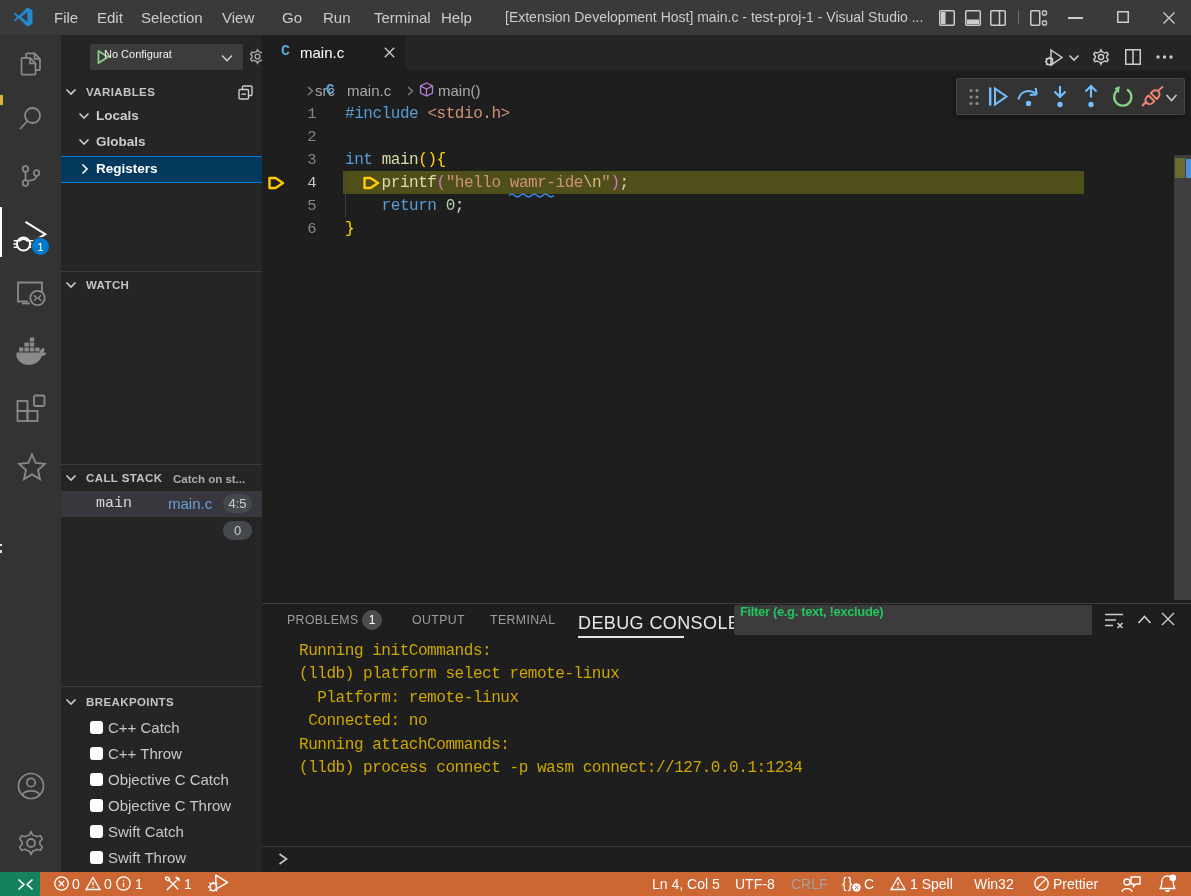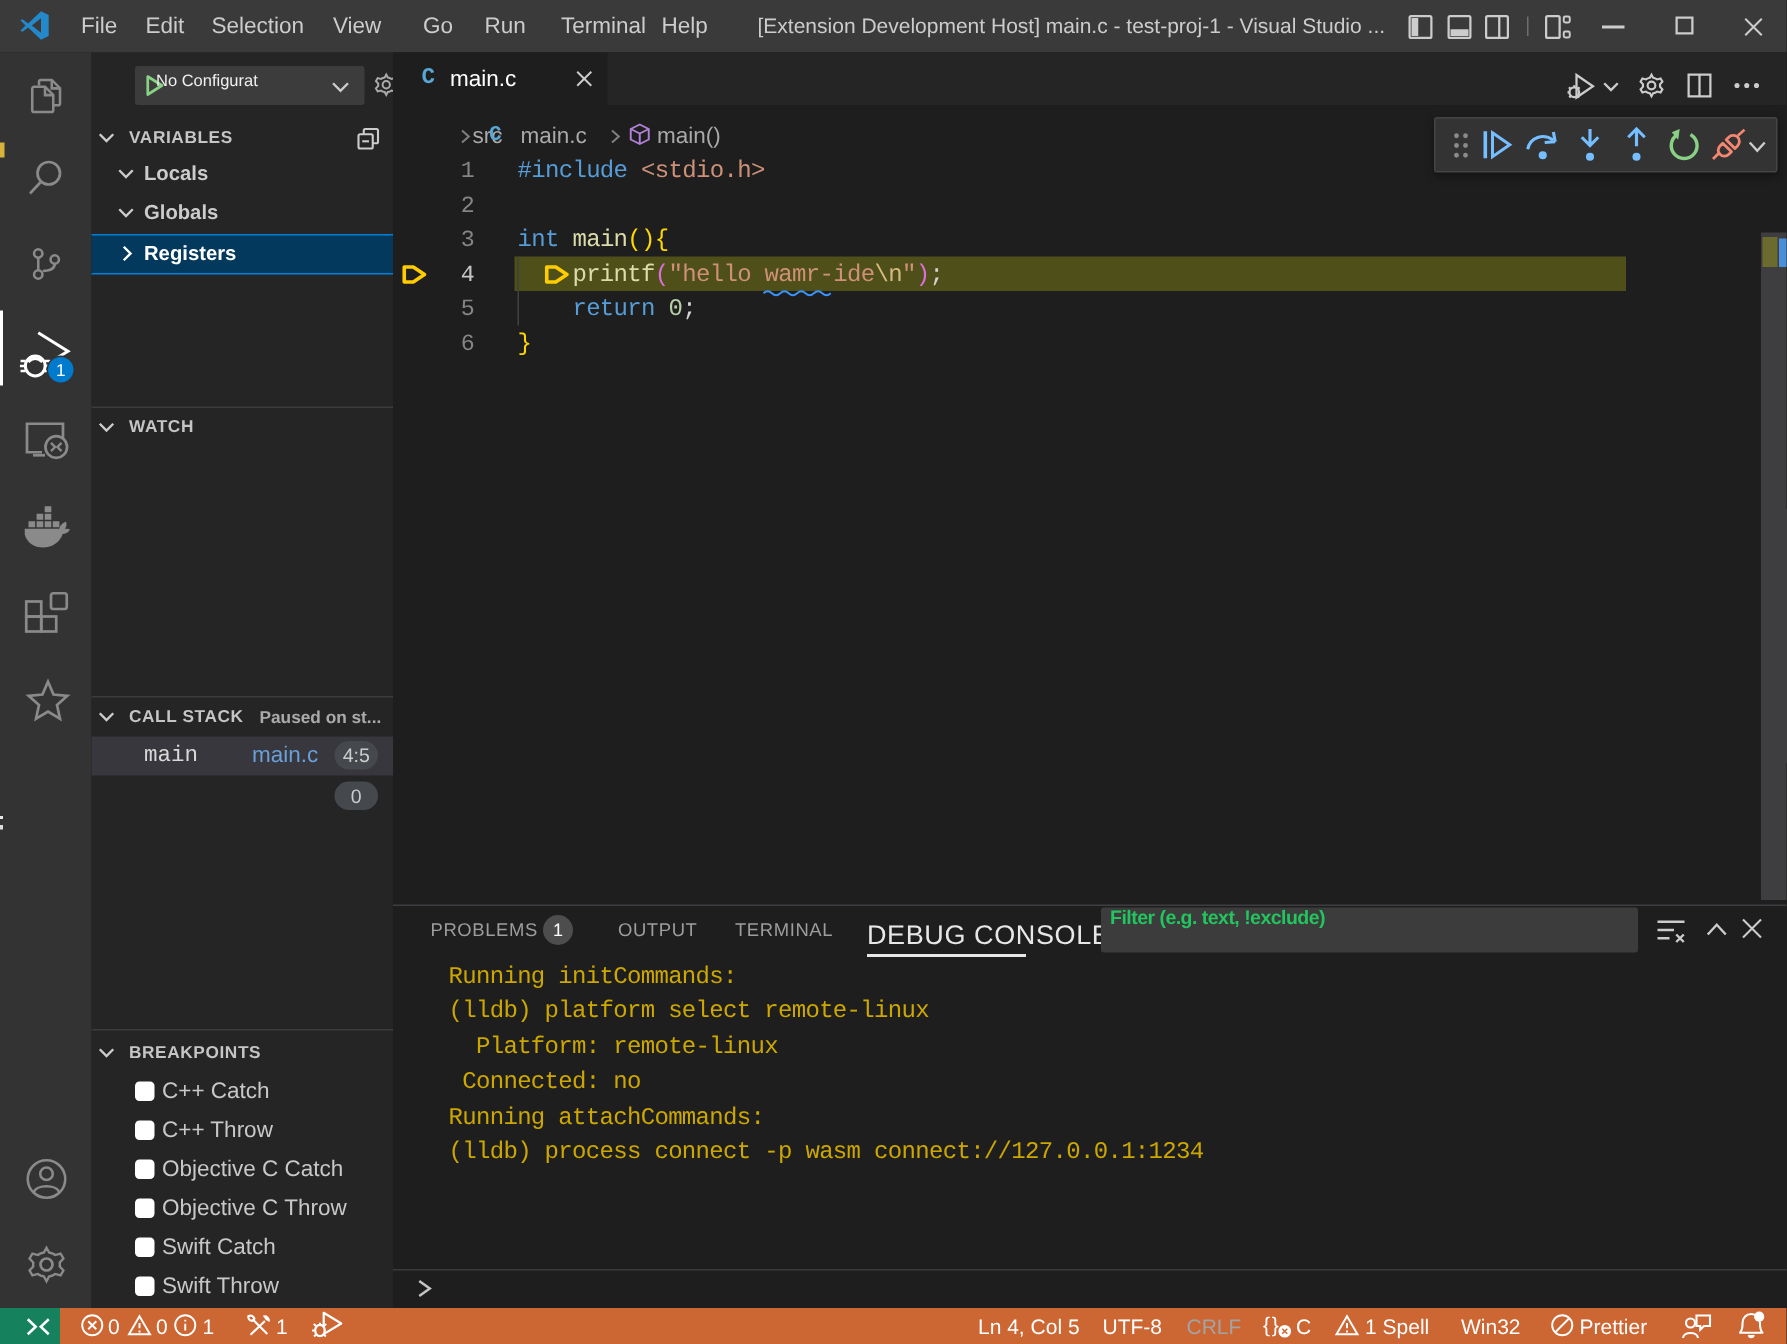--- a/index.html
+++ b/index.html
@@ -198,21 +198,21 @@
 <svg class="abs" style="left:65px;top:279px" width="12" height="12" viewBox="0 0 12 12">
     <path d="M1.5 3.5 L6 8 L10.5 3.5" class="chev"></path>
   </svg>
 <span class="sechead" style="left:86px;top:279px;">WATCH</span>
 
 <div class="abs" style="left:61px;top:464px;width:201px;height:1px;background:#3c3c3c;"></div>
 <svg class="abs" style="left:65px;top:472px" width="12" height="12" viewBox="0 0 12 12">
     <path d="M1.5 3.5 L6 8 L10.5 3.5" class="chev"></path>
   </svg>
 <span class="sechead" style="left:86px;top:472px;">CALL STACK</span>
-<span class="abs" style="left:173px;top:473px;color:#cccccc;opacity:0.8;font-size:11.5px;font-weight:700;">Paused on st...</span>
+<span class="abs" style="left:173px;top:473px;color:#cccccc;opacity:0.8;font-size:11.5px;font-weight:700;">Catch on st...</span>
 <div class="abs" style="left:61px;top:491px;width:201px;height:26px;background:#37373d;"></div>
 <span class="abs mono" style="left:96px;top:495px;color:#d8d8d8;font-size:15px;">main</span>
 <span class="abs" style="left:168px;top:495px;color:#6a9fd8;font-size:15px;">main.c</span>
 <div class="abs" style="left:223px;top:494px;width:29px;height:19px;background:#45494e;border-radius:10px;color:#cccccc;font-size:13px;text-align:center;line-height:19px;">4:5</div>
 <div class="abs" style="left:223px;top:521px;width:29px;height:19px;background:#45494e;border-radius:10px;color:#cccccc;font-size:13px;text-align:center;line-height:19px;">0</div>
 
 <div class="abs" style="left:61px;top:686px;width:201px;height:1px;background:#3c3c3c;"></div>
 <svg class="abs" style="left:65px;top:696px" width="12" height="12" viewBox="0 0 12 12">
     <path d="M1.5 3.5 L6 8 L10.5 3.5" class="chev"></path>
   </svg>

